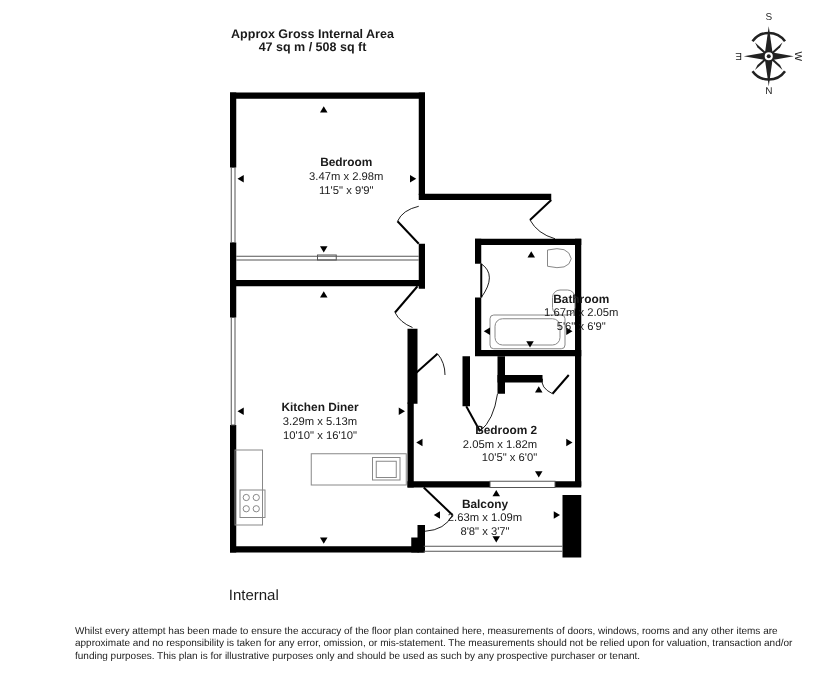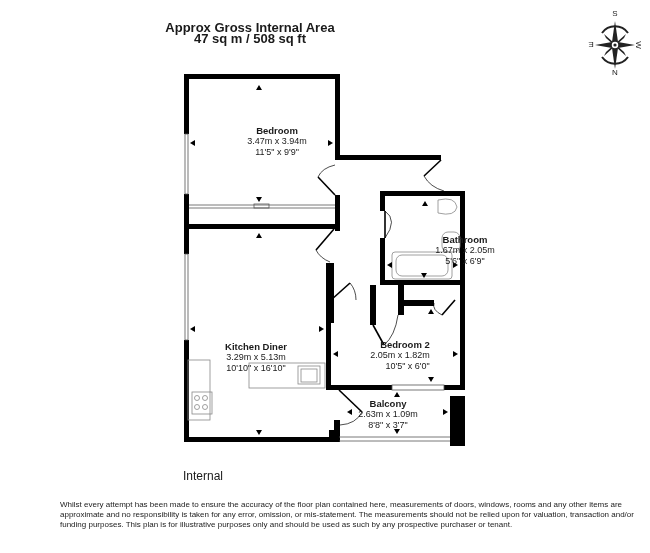--- a/index.html
+++ b/index.html
@@ -1,17 +1,17 @@
 <!DOCTYPE html>
 <html><head>
   <meta charset="utf-8">
   <style>
     html, body { margin: 0; padding: 0; background: #ffffff; }
     body { width: 650px; height: 553px; position: relative; overflow: hidden; font-family: "Liberation Sans", sans-serif; color: #1a1a1a; }
-    .header { position: absolute; left: 0; top: 22px; width: 520px; text-align: center; font-size: 13px; font-weight: bold; line-height: 11px; }
+    .header { position: absolute; left: 0; top: 22px; width: 520px; text-align: center; font-size: 10px; font-weight: bold; line-height: 11px; }
     .header div { margin-left: -20px; }
     .compass { position: absolute; left: 585px; top: 5px; width: 60px; height: 72px; }
     .plan { position: absolute; left: 0; top: 0; width: 650px; height: 553px; }
     .room-label { position: absolute; text-align: center; font-size: 9px; line-height: 11px; white-space: nowrap; transform: translateX(-50%); }
     .room-label .name { font-weight: bold; font-size: 9.5px; }
     .caption { position: absolute; left: 183px; top: 469px; font-size: 12px; }
     .disclaimer { position: absolute; left: 60px; top: 500px; width: 580px; font-size: 8px; line-height: 10px; text-align: left; color: #222; }
   </style>
 </head>
 <body>
@@ -143,29 +143,29 @@
       <polygon points="458,354 453,351 453,357"></polygon>
     <polygon points="397,392 400,397 394,397"></polygon>
       <polygon points="397,434 400,429 394,429"></polygon>
     <polygon points="347,412 352,409 352,415"></polygon>
       <polygon points="448,412 443,409 443,415"></polygon>
   </g>
 </svg>
 
 <div class="room-label" style="left:260px; top:125px;margin-left:17px;">
   <div class="name">Bedroom</div>
-  <div>3.47m x 3.94m</div>
+  <div>3.47m x 2.98m</div>
   <div>11'5" x 9'9"</div>
 </div>
 <div class="room-label" style="left:425px; top:234px;margin-left:40px;">
   <div class="name">Bathroom</div>
   <div>1.67m x 2.05m</div>
   <div>5'6" x 6'9"</div>
 </div>
-<div class="room-label" style="left:256px; top:321px;margin-top:20px;">
+<div class="room-label" style="left:256px; top:321px;">
   <div class="name">Kitchen Diner</div>
   <div>3.29m x 5.13m</div>
   <div>10'10" x 16'10"</div>
 </div>
 <div class="room-label" style="left:400px; top:339px;text-align:right;">
   <div class="name">Bedroom 2</div>
   <div>2.05m x 1.82m</div>
   <div>10'5" x 6'0"</div>
 </div>
 <div class="room-label" style="left:388px; top:398px;">

